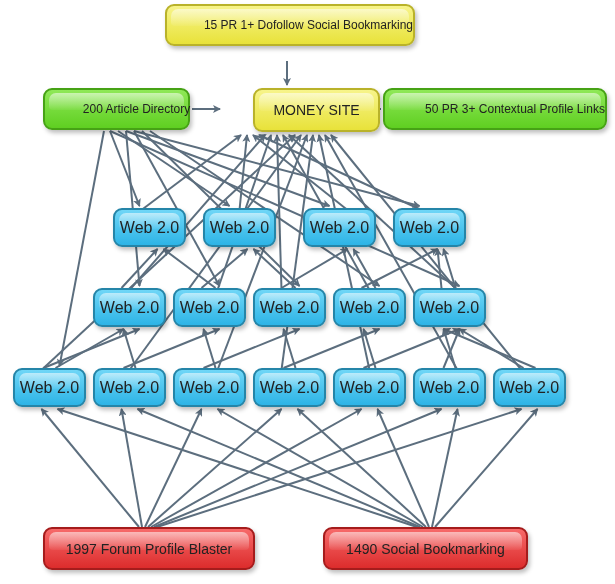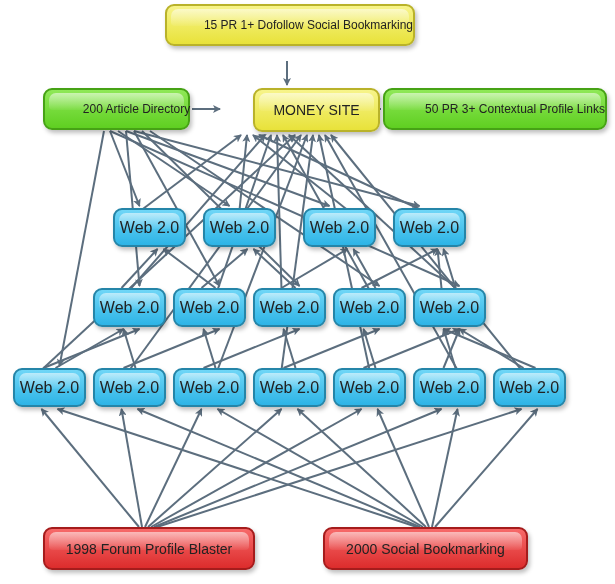--- a/index.html
+++ b/index.html
@@ -157,18 +157,18 @@
     </div>
     <div class="node blue" style="left: 413px; top: 368px; width: 73px; height: 39px;">
       <span>Web 2.0</span>
     </div>
     <div class="node blue" style="left: 493px; top: 368px; width: 73px; height: 39px;">
       <span>Web 2.0</span>
     </div>
   </div>
 
 <div class="node red" style="left:43px;top:527px;width:212px;height:43px;">
-  <span>1998 Forum Profile Blaster</span>
+  <span>1997 Forum Profile Blaster</span>
 </div>
 
 <div class="node red" style="left:323px;top:527px;width:205px;height:43px;">
-  <span>2000 Social Bookmarking</span>
+  <span>1490 Social Bookmarking</span>
 </div>
 
 </body></html>

